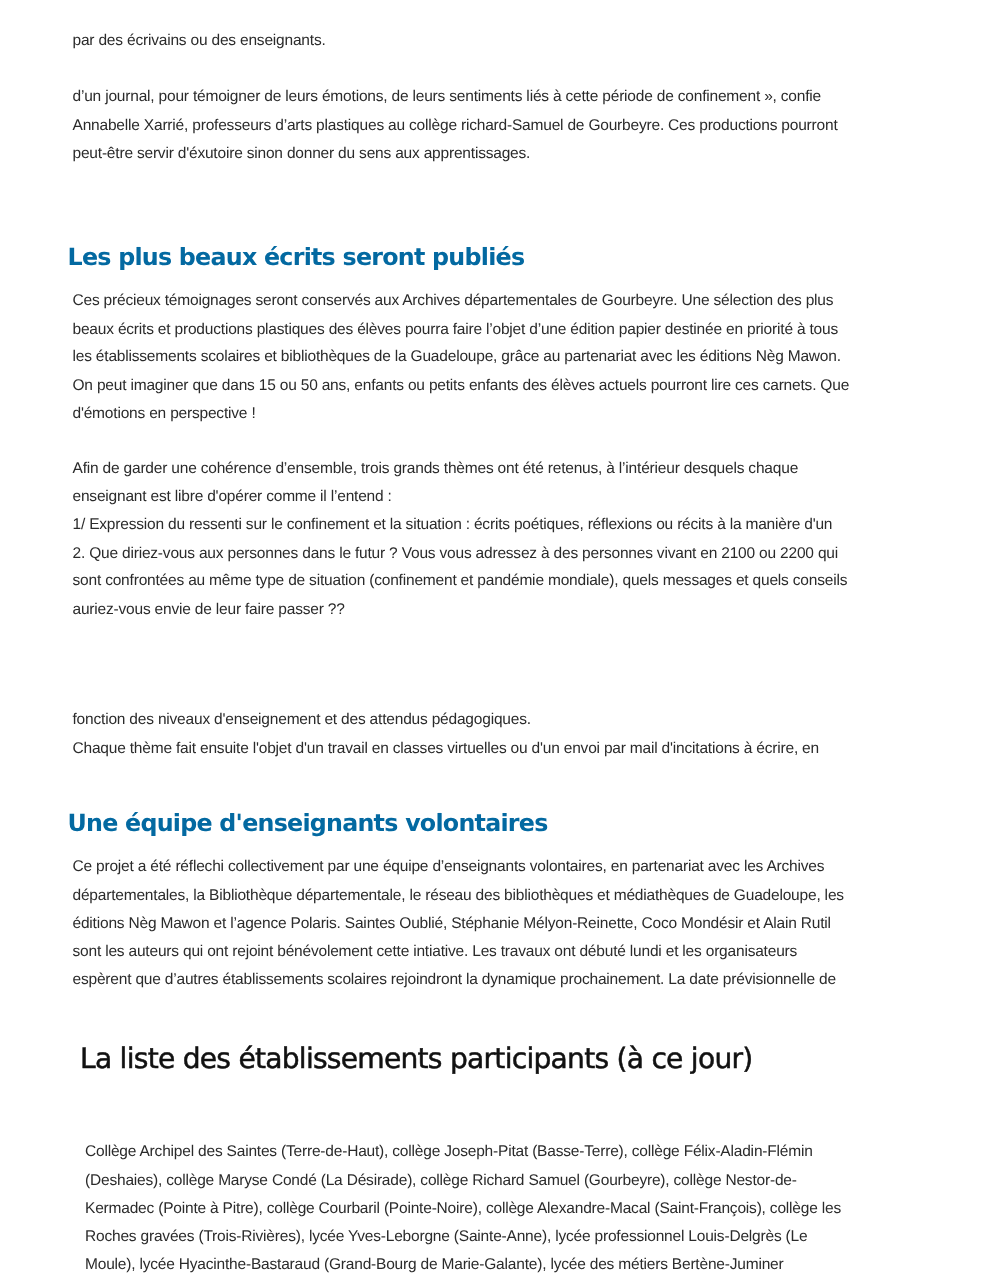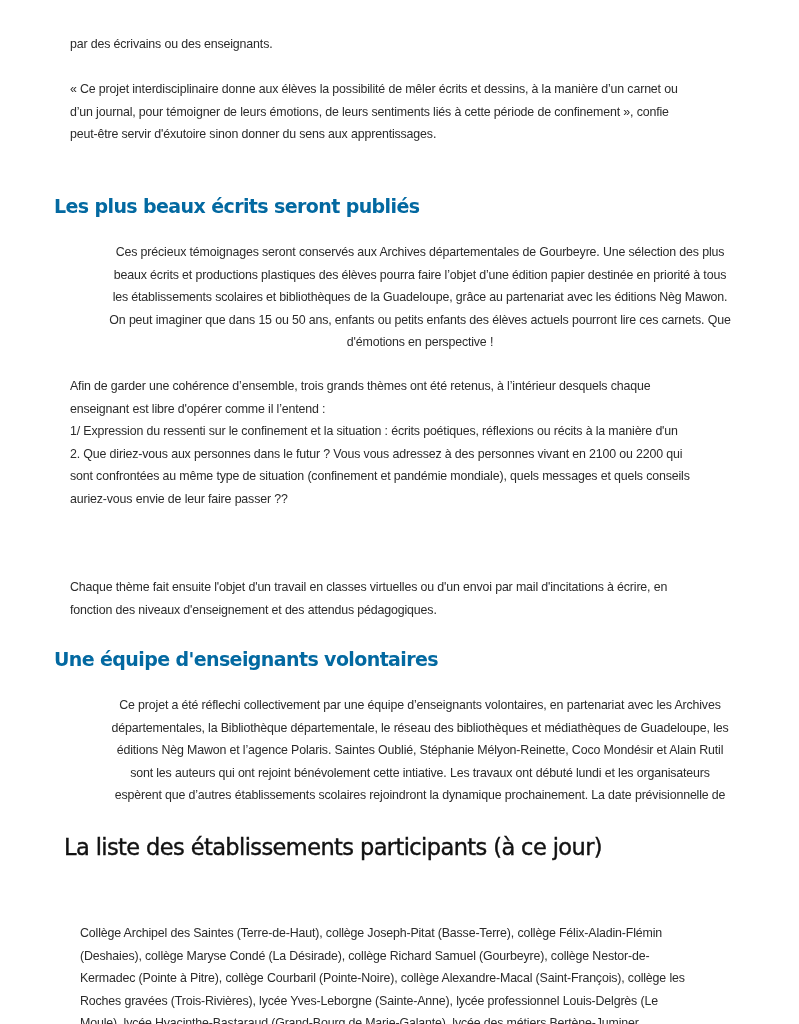--- a/index.html
+++ b/index.html
@@ -5,21 +5,21 @@
   html, body { margin: 0; padding: 0; background: #ffffff; }
   body {
     width: 799px; height: 1024px; overflow: hidden; position: relative;
     font-family: "Liberation Sans", "DejaVu Sans", sans-serif;
     color: #2b2b2b;
   }
   .page { position: absolute; left: 0; top: 0; width: 799px; }
   .p {
     position: absolute; left: 54px; width: 700px;
     font-size: 12.4px; line-height: 22.5px; letter-spacing: -0.15px;
-    color: #2b2b2b; margin: 16px;
+    color: #2b2b2b; margin: 4px;
   }
   .p .line { display: block; white-space: nowrap; }
   .h2 {
     position: absolute; left: 54px; margin: 0;
     font-family: "DejaVu Sans", sans-serif; font-weight: bold;
     font-size: 19px; letter-spacing: -0.6px; color: #0369a1;
     white-space: nowrap;
   }
   .h2-dark {
     position: absolute; left: 64px; margin: 0;
@@ -33,52 +33,52 @@
 </head>
 <body>
 
 <div class="page">
 
   <p class="p" style="top:17px;">
     <span class="line">par des écrivains ou des enseignants.</span>
   </p>
 
   <p class="p" style="top:62px;">
-    <span class="line">« Ce projet interdisciplinaire donne aux élèves la possibilité de mêler écrits et dessins, à la manière d’un carnet ou</span>
     <span class="line">d’un journal, pour témoigner de leurs émotions, de leurs sentiments liés à cette période de confinement », confie</span>
+    <span class="line">Annabelle Xarrié, professeurs d’arts plastiques au collège richard-Samuel de Gourbeyre. Ces productions pourront</span>
     <span class="line">peut-être servir d'éxutoire sinon donner du sens aux apprentissages.</span>
   </p>
 
   <h2 class="h2" style="top:195px;">Les plus beaux écrits seront publiés</h2>
 
-  <p class="p" style="top:225px;text-align:center;">
+  <p class="p" style="top:225px;">
     <span class="line">Ces précieux témoignages seront conservés aux Archives départementales de Gourbeyre. Une sélection des plus</span>
     <span class="line">beaux écrits et productions plastiques des élèves pourra faire l’objet d’une édition papier destinée en priorité à tous</span>
     <span class="line">les établissements scolaires et bibliothèques de la Guadeloupe, grâce au partenariat avec les éditions Nèg Mawon.</span>
     <span class="line">On peut imaginer que dans 15 ou 50 ans, enfants ou petits enfants des élèves actuels pourront lire ces carnets. Que</span>
     <span class="line">d'émotions en perspective !</span>
   </p>
 
   <p class="p" style="top:359px;">
     <span class="line">Afin de garder une cohérence d’ensemble, trois grands thèmes ont été retenus, à l’intérieur desquels chaque</span>
     <span class="line">enseignant est libre d'opérer comme il l’entend :</span>
     <span class="line">1/ Expression du ressenti sur le confinement et la situation : écrits poétiques, réflexions ou récits à la manière d'un</span>
     <span class="line">2. Que diriez-vous aux personnes dans le futur ? Vous vous adressez à des personnes vivant en 2100 ou 2200 qui</span>
     <span class="line">sont confrontées au même type de situation (confinement et pandémie mondiale), quels messages et quels conseils</span>
     <span class="line">auriez-vous envie de leur faire passer ??</span>
   </p>
 
   <p class="p" style="top:560px;">
+    <span class="line">fonction des niveaux d'enseignement et des attendus pédagogiques.</span>
     <span class="line">Chaque thème fait ensuite l'objet d'un travail en classes virtuelles ou d'un envoi par mail d'incitations à écrire, en</span>
-    <span class="line">fonction des niveaux d'enseignement et des attendus pédagogiques.</span>
   </p>
 
   <h2 class="h2" style="top:648px;">Une équipe d'enseignants volontaires</h2>
 
-  <p class="p" style="top:678px;text-align:center;">
+  <p class="p" style="top:678px;">
     <span class="line">Ce projet a été réflechi collectivement par une équipe d’enseignants volontaires, en partenariat avec les Archives</span>
     <span class="line">départementales, la Bibliothèque départementale, le réseau des bibliothèques et médiathèques de Guadeloupe, les</span>
     <span class="line">éditions Nèg Mawon et l’agence Polaris. Saintes Oublié, Stéphanie Mélyon-Reinette, Coco Mondésir et Alain Rutil</span>
     <span class="line">sont les auteurs qui ont rejoint bénévolement cette intiative. Les travaux ont débuté lundi et les organisateurs</span>
     <span class="line">espèrent que d’autres établissements scolaires rejoindront la dynamique prochainement. La date prévisionnelle de</span>
   </p>
 
   <h2 class="h2-dark" style="top:834px;">La liste des établissements participants (à ce jour)</h2>
 
   <p class="p list" style="top:906px;">

